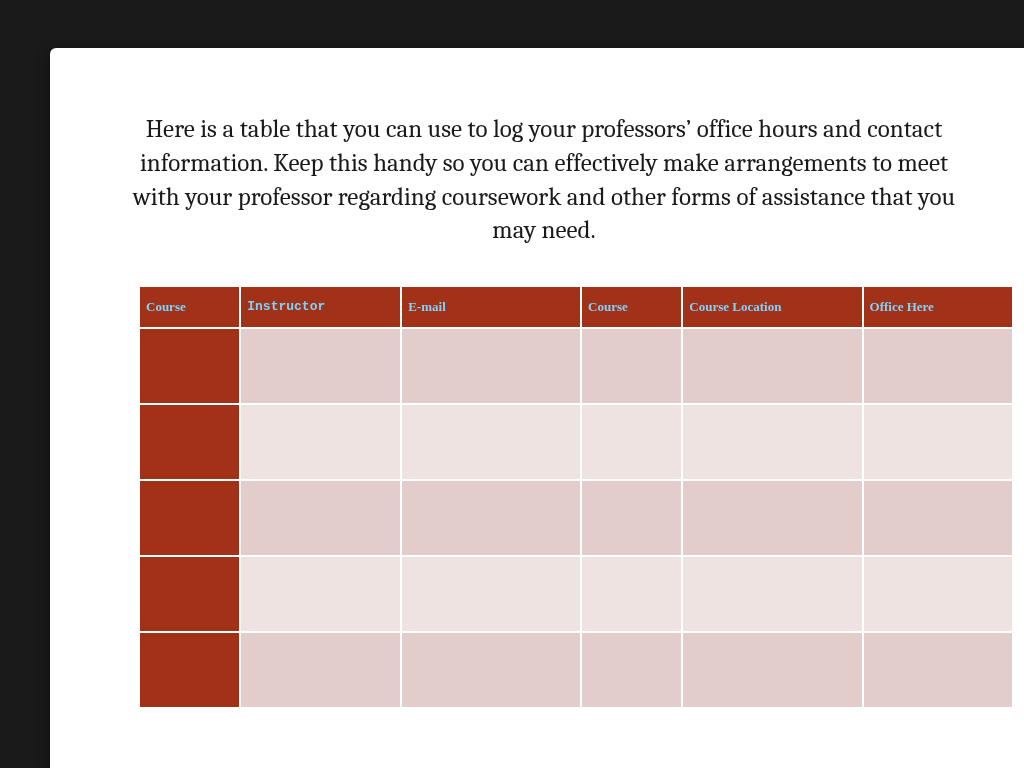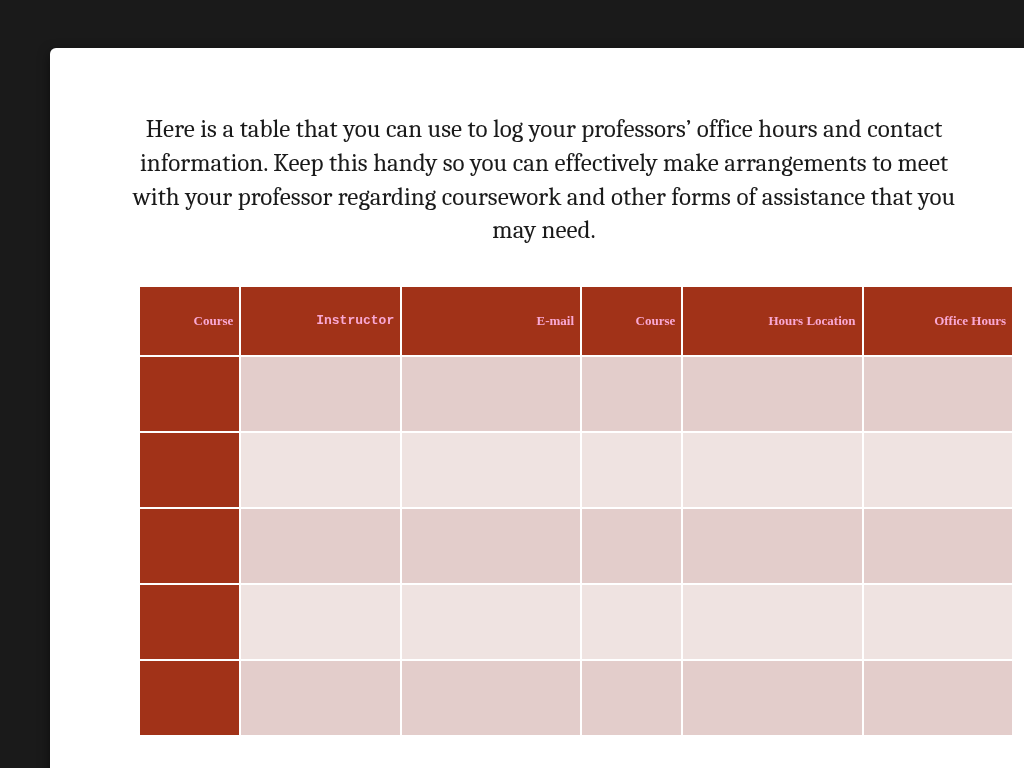--- a/index.html
+++ b/index.html
@@ -36,26 +36,26 @@
     .table-wrap {
       width: 100%;
     }
     table {
       width: 100%;
       border-collapse: separate;
       border-spacing: 2px 2px;
     }
     th {
       background: #a13218;
-      color: #f9a8d4;
+      color: #7dd3fc;
       font-family: Georgia, serif;
       font-weight: bold;
       font-size: 13px;
-      padding: 26px 6px;
-      text-align: right;
+      padding: 12px 6px;
+      text-align: left;
       height: 34px;
       vertical-align: top;
     }
     td {
       height: 74px;
     }
     td.course-col {
       background: #a13218;
     }
     tr.odd td.data-col {
@@ -77,22 +77,22 @@
 <div class="slide">
   <p class="description">Here is a table that you can use to log your professors’ office hours and contact information. Keep this handy so you can effectively make arrangements to meet with your professor regarding coursework and other forms of assistance that you may need.</p>
   <div class="table-wrap">
     <table>
       <thead>
         <tr>
           <th class="col-course">Course</th>
           <th class="col-instructor">Instructor</th>
           <th class="col-email">E-mail</th>
           <th class="col-phone">Course</th>
-          <th class="col-location">Hours Location</th>
-          <th class="col-hours">Office Hours</th>
+          <th class="col-location">Course Location</th>
+          <th class="col-hours">Office Here</th>
         </tr>
       </thead>
       <tbody>
         <tr class="odd">
           <td class="course-col"></td>
           <td class="data-col"></td>
           <td class="data-col"></td>
           <td class="data-col"></td>
           <td class="data-col"></td>
           <td class="data-col"></td>

